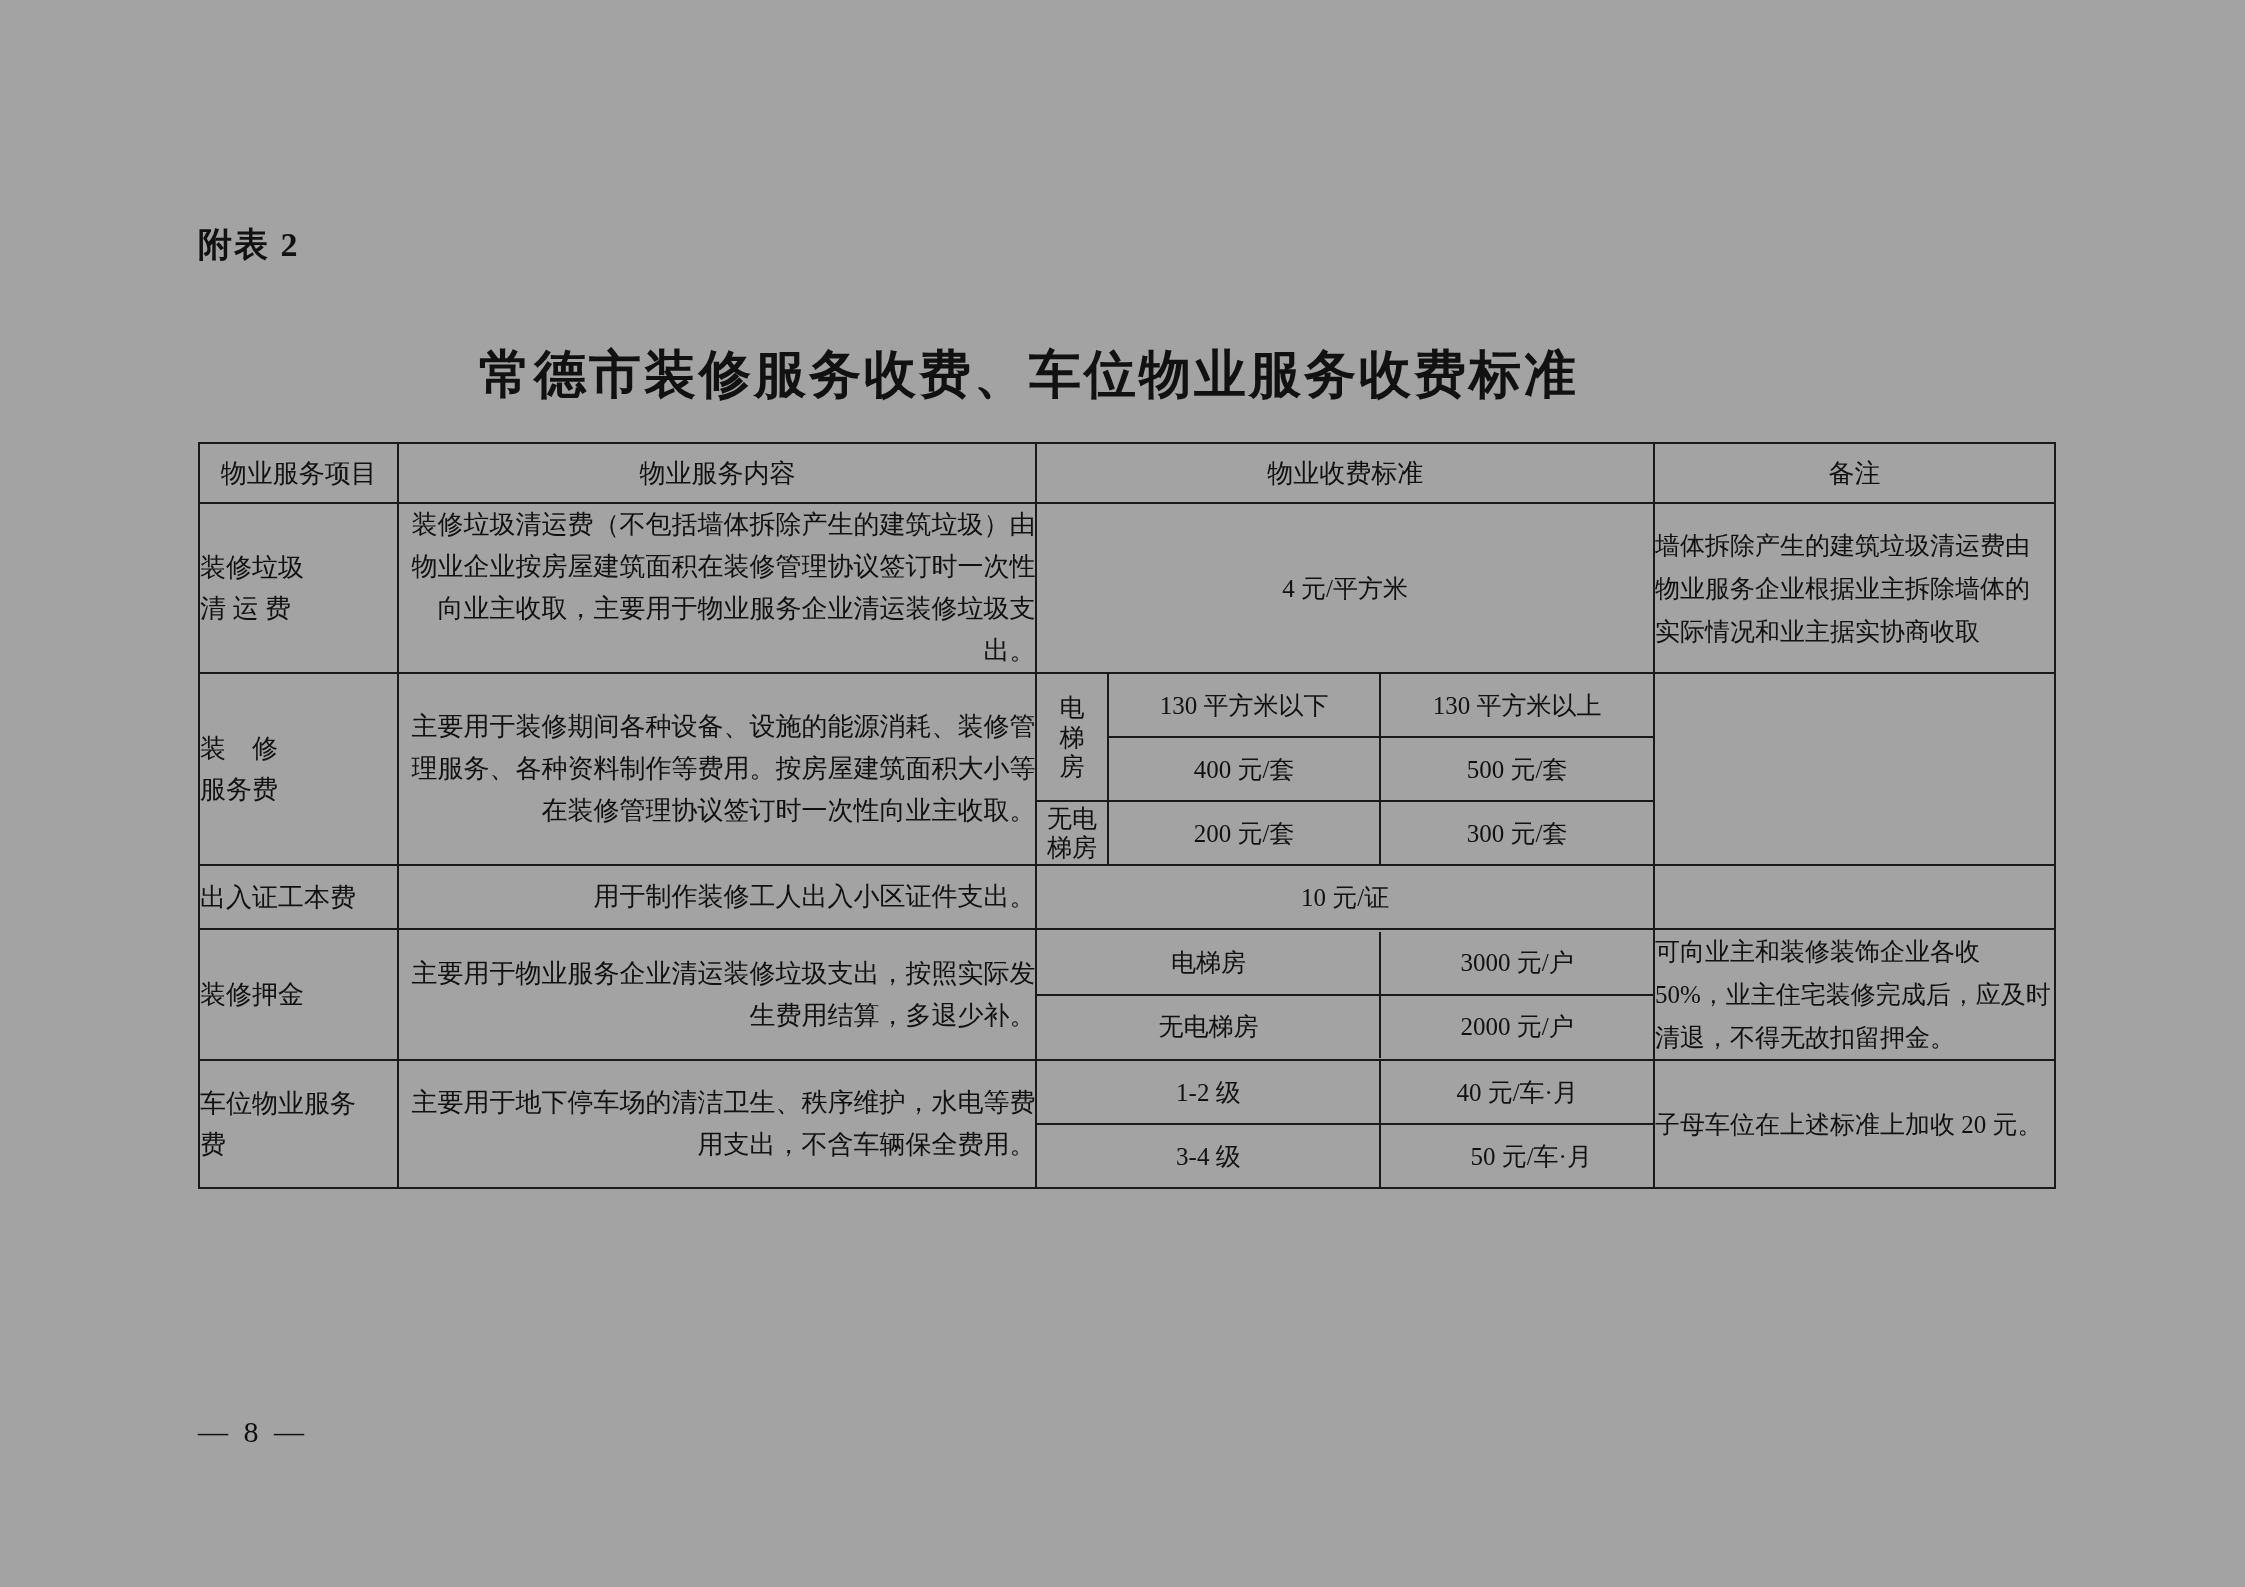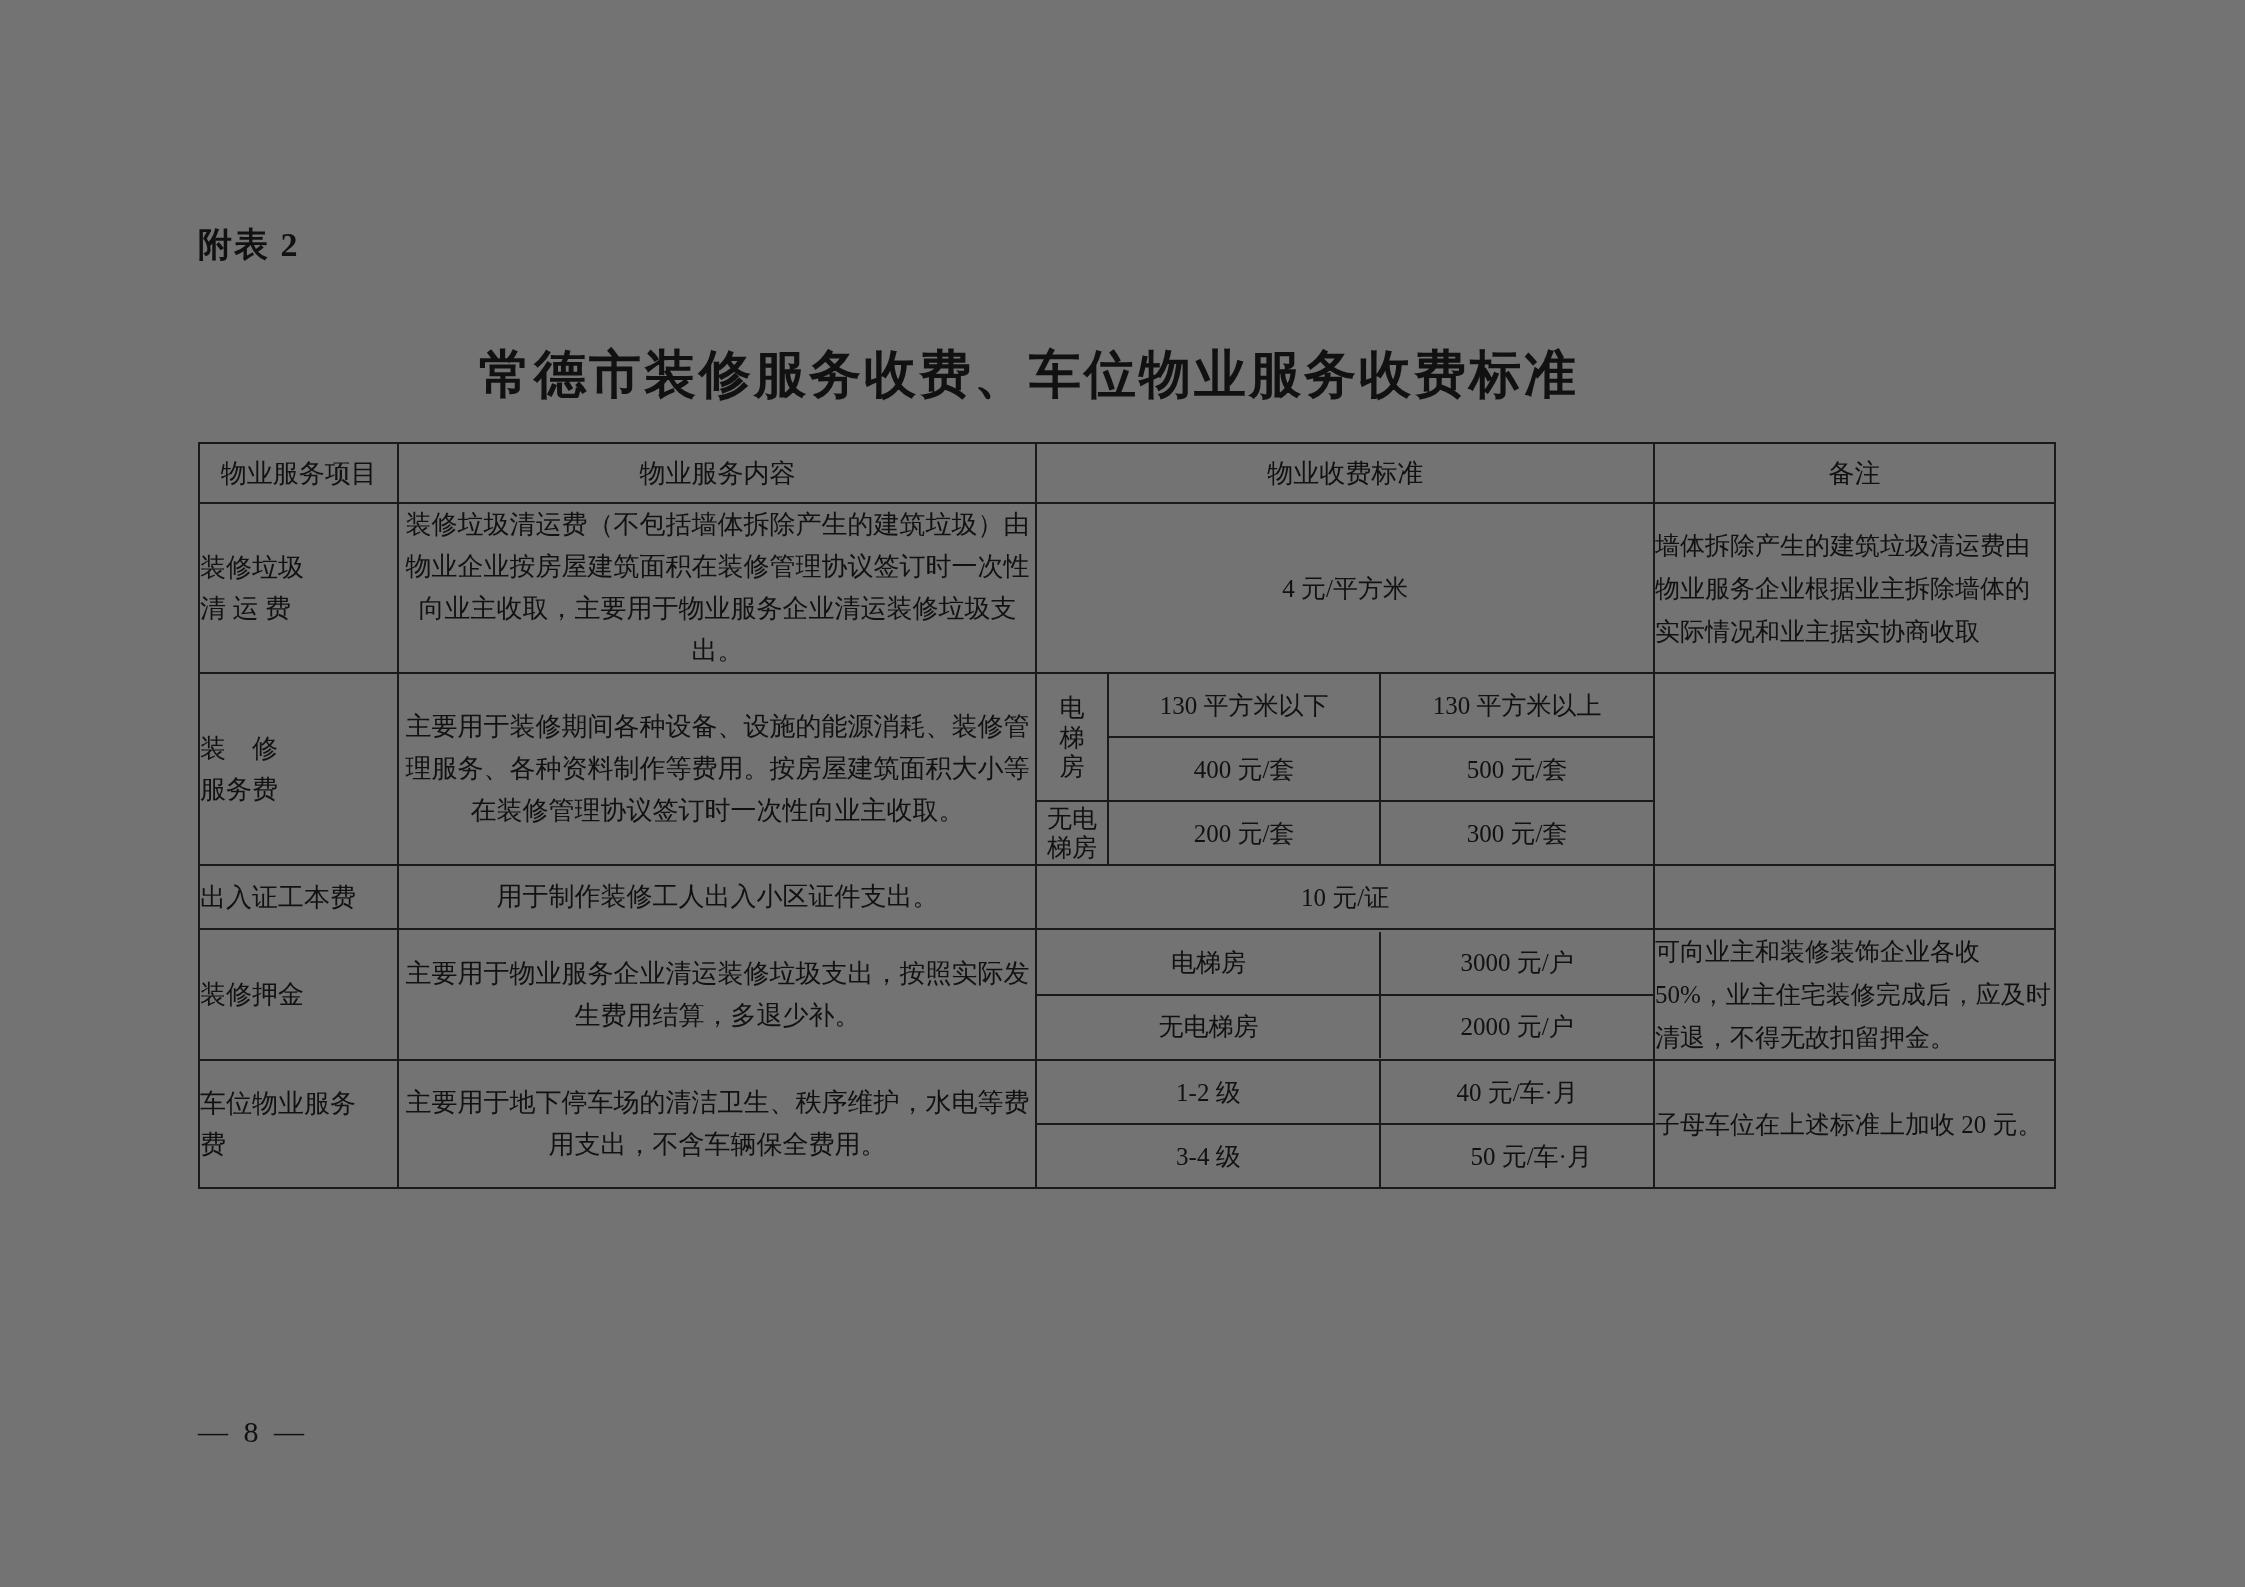--- a/index.html
+++ b/index.html
@@ -13,21 +13,21 @@
     font-family: "Liberation Serif", "DejaVu Serif", serif;
     color: #111111;
     position: relative;
     overflow: hidden;
   }
   .page {
     position: absolute;
     left: 0; top: 0;
     width: 2245px;
     height: 1587px;
-    background: #737373;
+    background: #a3a3a3;
   }
   .attach-label {
     position: absolute;
     left: 198px;
     top: 222px;
     font-size: 34px;
     font-weight: bold;
     letter-spacing: 2px;
     font-family: "Liberation Serif", "DejaVu Serif", serif;
   }
@@ -60,21 +60,21 @@
   .hdr {
     text-align: center;
     height: 58px;
     font-size: 26px;
   }
   .cell-center {
     text-align: center;
     padding: 8px 10px;
   }
   .cell-text {
-    text-align: center;
+    text-align: right;
     padding: 14px 16px;
     line-height: 1.62;
     font-size: 26px;
   }
   .cell-item {
     text-align: left;
     padding: 10px 8px;
     line-height: 1.6;
     font-size: 26px;
   }

